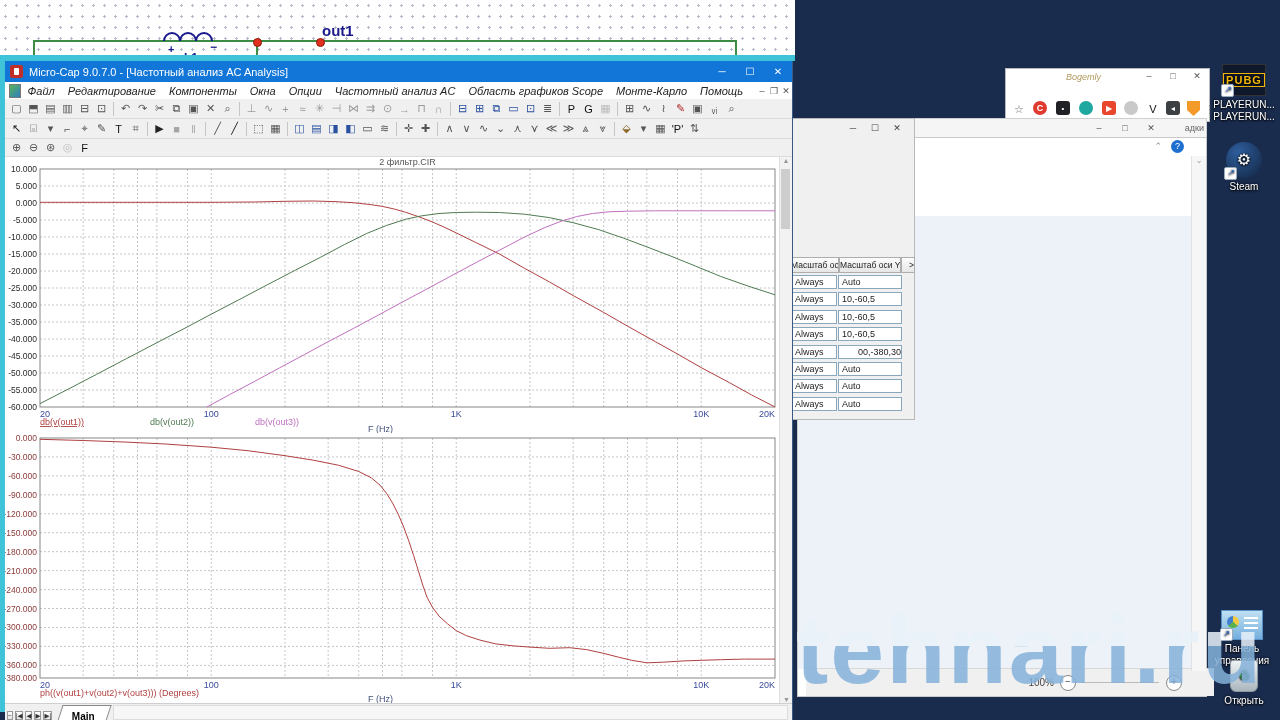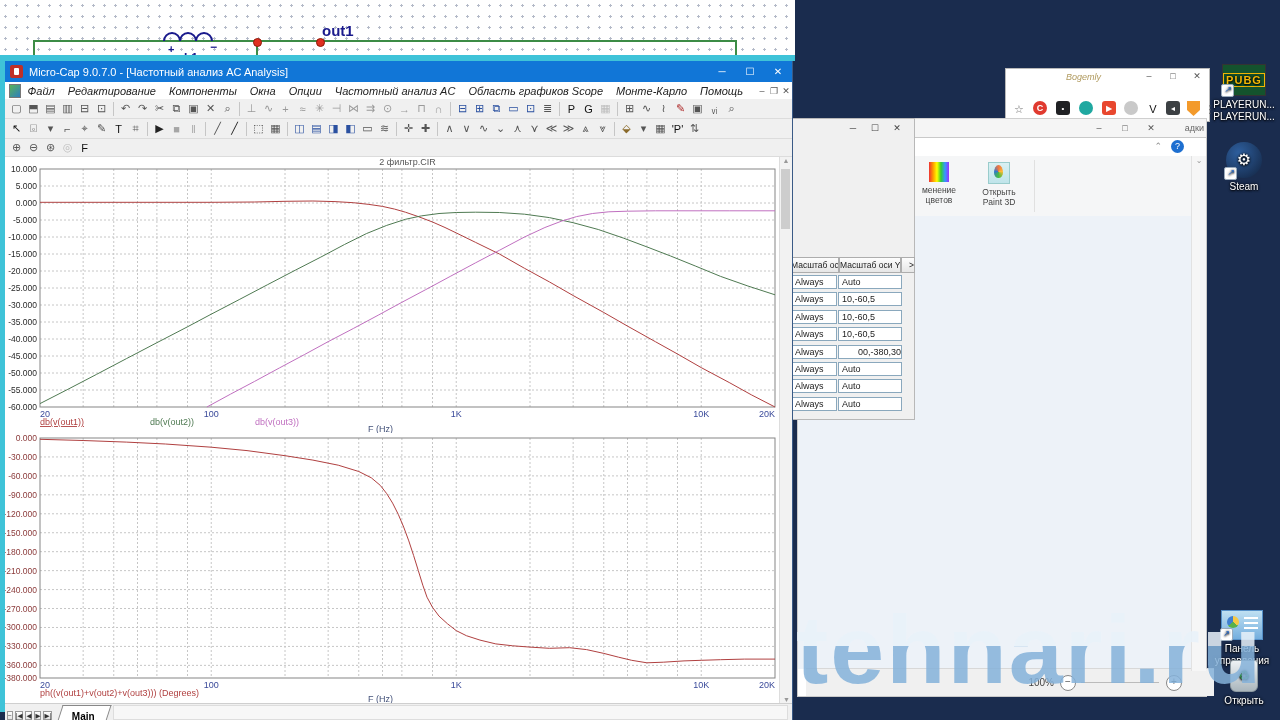--- a/index.html
+++ b/index.html
@@ -71,21 +71,21 @@
   #paint-status .zoomtxt{position:absolute;right:160px;top:8px;font-size:10px;color:#444;}
   .zoom-circle{position:absolute;top:6px;width:14px;height:14px;border:1px solid #888;border-radius:50%;text-align:center;line-height:12px;font-size:10px;color:#555;background:#fff;}
   #paint-status .track{position:absolute;right:55px;top:13px;width:78px;height:1px;background:#bbb;}
   #paint-scroll{position:absolute;right:0;top:18px;width:14px;height:515px;background:#f6f6f6;border-left:1px solid #e2e2e2;color:#999;font-size:8px;text-align:center;}
   
   #watermark{left:796px;top:594px;z-index:8;font-size:97px;font-weight:bold;letter-spacing:2px;white-space:nowrap;pointer-events:none;background:linear-gradient(#e9f2fa 46%,#85b2da 46%);-webkit-background-clip:text;background-clip:text;color:transparent;opacity:.85;}
   
   .dt-icon{position:absolute;width:64px;text-align:center;color:#fff;font-size:10px;text-shadow:0 1px 2px #000,0 0 3px #000;z-index:2;line-height:12px;}
   .dt-icon .art{position:relative;margin:0 auto 3px;}
   .shortcut{position:absolute;left:-2px;bottom:-2px;width:11px;height:11px;background:#fff;border:1px solid #9ab;color:#1b64c8;font-size:8px;line-height:10px;text-align:center;border-radius:2px;}
-  #pubg-art{width:42px;height:30px;background:#14532d;border:1px solid #333;}
+  #pubg-art{width:42px;height:30px;background:#0f172a;border:1px solid #333;}
   #pubg-art span{color:#f2b705;font-weight:bold;font-size:11px;line-height:30px;letter-spacing:1px;border:1px solid #f2b705;padding:0 2px;}
   #steam-art{width:36px;height:36px;border-radius:50%;background:radial-gradient(circle at 35% 30%,#2e5f9e,#12233f);color:#fff;font-size:16px;line-height:36px;}
   #cp-art{width:40px;height:28px;background:linear-gradient(#bfe0f2,#74aede);border:1px solid #5590c8;}
   #cp-art i{position:absolute;left:5px;top:5px;width:12px;height:12px;border-radius:50%;background:conic-gradient(#f6c945 0 35%,#58b14c 35% 65%,#3f7fd0 65% 100%);}
   #cp-art b{position:absolute;right:4px;top:6px;width:14px;height:2px;background:#fff;box-shadow:0 5px 0 #fff,0 10px 0 #fff;}
   #bin-art{width:26px;height:30px;background:linear-gradient(#eef2f4,#aab6bd);border:1px solid #8e9aa1;border-radius:3px 3px 6px 6px;color:#2e8b46;font-size:13px;line-height:30px;}
   
   svg text{font-family:"Liberation Sans",sans-serif;}
 </style>
 </head>
@@ -136,36 +136,20 @@
     <span class="win-btn" style="width:26px">□</span>
     <span class="win-btn" style="width:26px">✕</span>
   </div>
   <span class="lbl">адки</span>
 </div>
 
 <div id="paint" class="abs">
   <div id="paint-top">
     <span class="chev">⌃</span>
     <span class="helpq">?</span>
-  </div>
-  <div id="ribbon">
-    <div class="rb-btn" style="left:112px">
-      <span class="ic" style="background:linear-gradient(90deg,#e33,#f90,#ff0,#3c3,#39f,#93f)"></span>
-      <span>менение</span><br>
-      <span>цветов</span>
-    </div>
-    <div class="rb-btn" style="left:172px">
-      <span class="ic" style="background:linear-gradient(180deg,#d9f0f2,#bfe4ea);border:1px solid #9cc;position:relative">
-          <i style="position:absolute;left:5px;top:2px;width:9px;height:13px;border-radius:50% 50% 50% 50%/60% 60% 40% 40%;background:conic-gradient(#e74,#fb3,#4b4,#37c,#e74)"></i>
-        </span>
-      <span>Открыть</span><br>
-      <span>Paint 3D</span>
-    </div>
-    <div class="rb-sep" style="left:106px"></div>
-    <div class="rb-sep" style="left:236px"></div>
   </div>
   <div id="canvas"></div>
   <div id="paint-status">
     <span class="zoomtxt">100%</span>
     <span class="zoom-circle" style="right:138px">−</span>
     <span class="track"></span>
     <span class="zoom-circle" style="right:32px">+</span>
   </div>
   <div id="paint-scroll"><span>⌄</span></div>
 </div>

